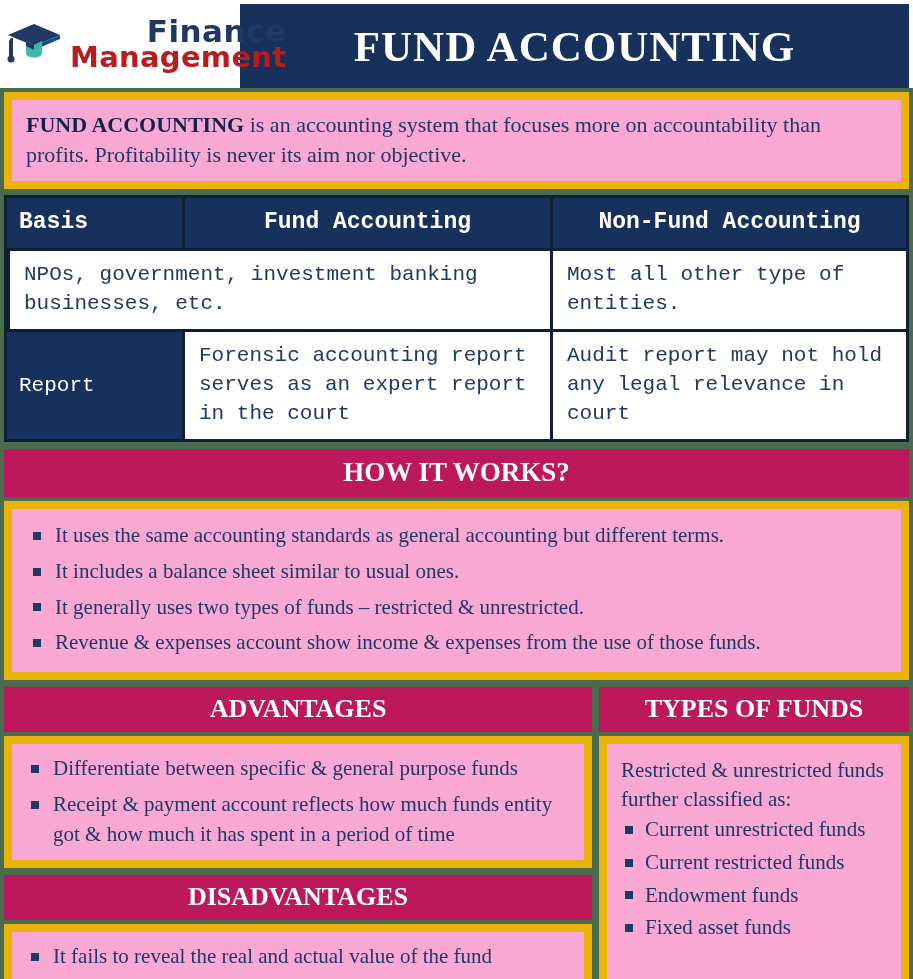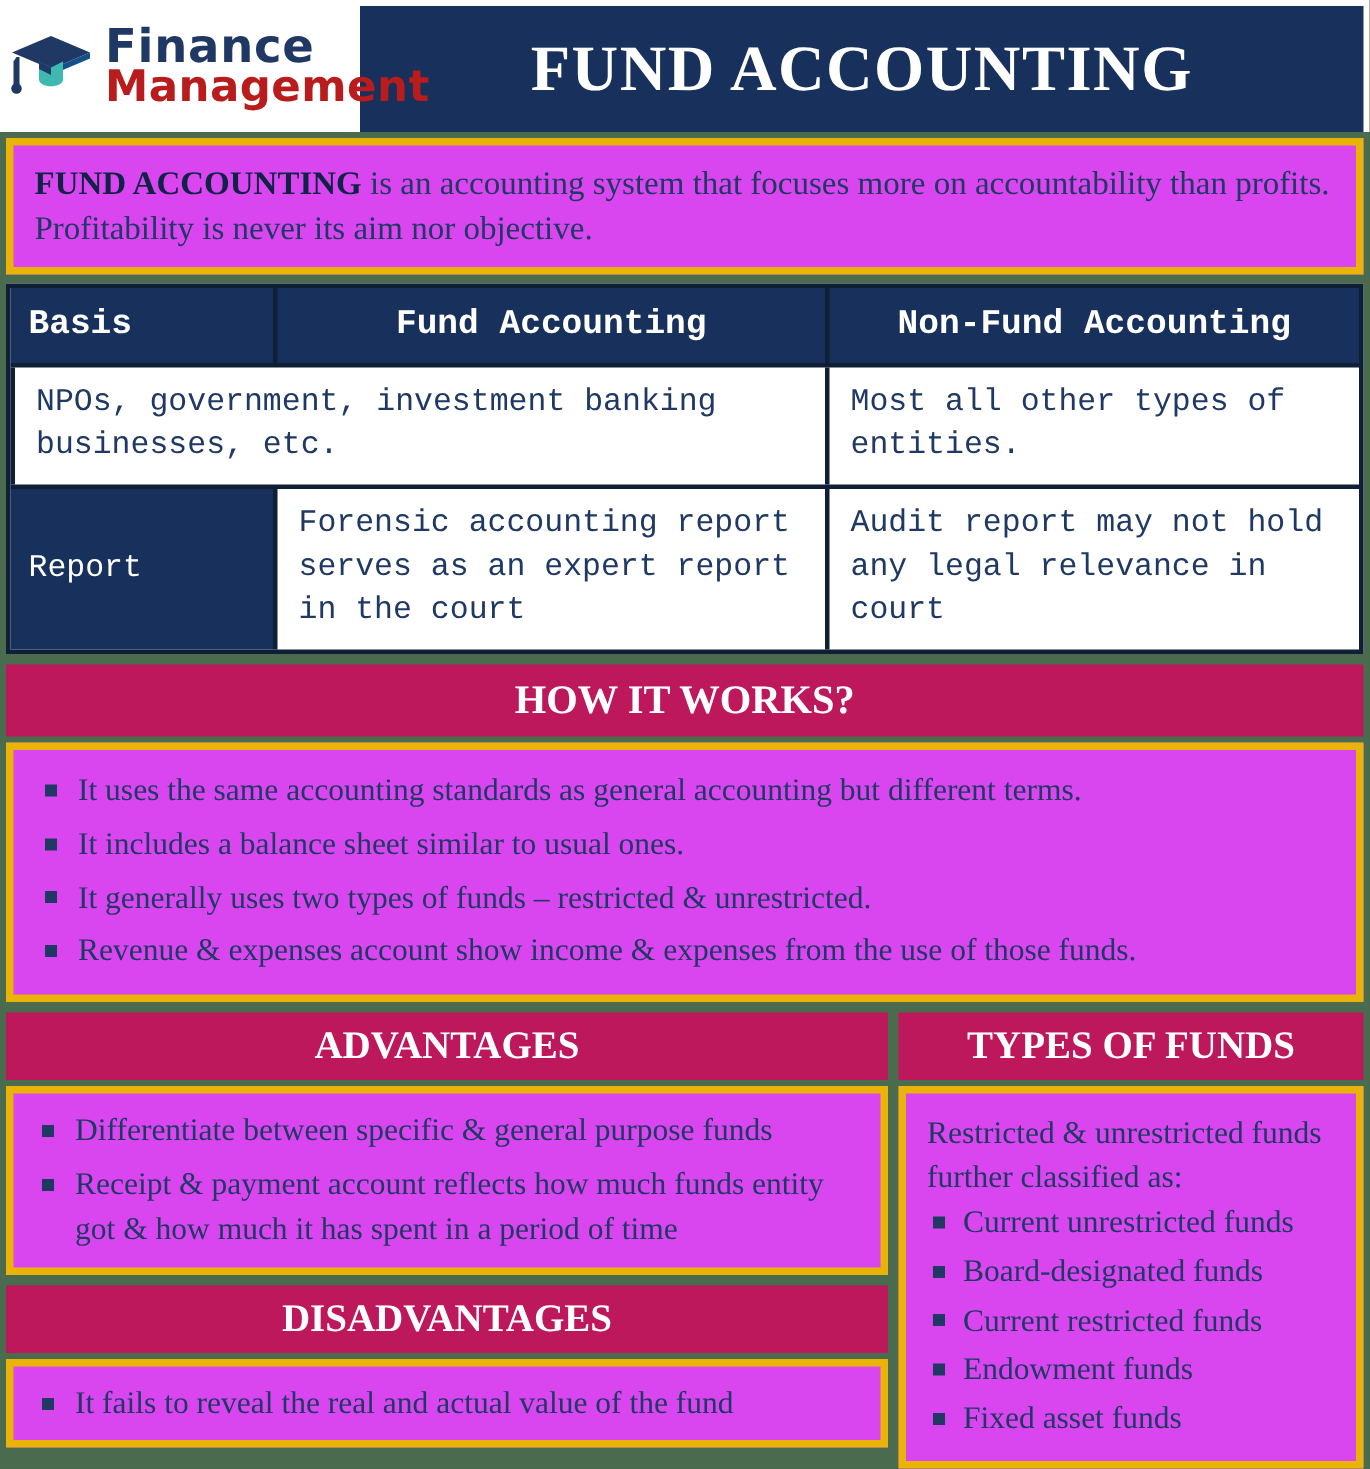--- a/index.html
+++ b/index.html
@@ -15,42 +15,42 @@
   .header{
     position:relative;height:88px;display:flex;align-items:stretch;
     background:#ffffff;
   }
   .logo-box{
     width:240px;background:#ffffff;display:flex;align-items:center;
     padding-left:4px;box-sizing:border-box;position:relative;z-index:3;
   }
   .logo-wrap{display:flex;align-items:center;gap:4px;}
   .cap-icon{width:62px;height:50px;flex:none;}
-  .logo-text{display:flex;flex-direction:column;line-height:0.92;}
+  .logo-text{display:flex;flex-direction:column;line-height:0.92;align-items:flex-end;}
   .logo-fin{
     font-family:"DejaVu Sans","Liberation Sans",sans-serif;
     font-weight:bold;font-size:31px;color:#1f3864;letter-spacing:.5px;
   }
   .logo-man{
     font-family:"DejaVu Sans","Liberation Sans",sans-serif;
     font-weight:bold;font-size:29px;color:#b91c1c;letter-spacing:.3px;
     margin-top:-2px;
   }
   .title-bar{
     flex:1;background:#17315c;display:flex;align-items:center;
     justify-content:center;margin:4px 4px 0 0;
   }
   .title-bar .title{
     color:#ffffff;font-size:43px;font-weight:bold;letter-spacing:1px;
     font-family:"Liberation Serif","DejaVu Serif",serif;
   }
 
   
   .white-box{
-    background:#d946ef;border:5px solid #eab308;box-sizing:border-box;
+    background:#f9a8d4;border:8px solid #eab308;box-sizing:border-box;
   }
   .navy-band{
     background:#be185d;color:#fff;text-align:center;font-weight:bold;
     box-sizing:border-box;
   }
 
   .definition{
     margin:4px 4px 0 4px;padding:10px 14px 12px 14px;
     font-size:22px;color:#1f3864;line-height:1.35;
   }
@@ -147,21 +147,21 @@
   </div>
 
   <div class="table">
     <div class="trow thead">
       <div class="cell-basis">Basis</div>
       <div class="cell-mid">Fund Accounting</div>
       <div class="cell-right">Non-Fund Accounting</div>
     </div>
     <div class="trow">
       <div class="cell-mid">NPOs, government, investment banking businesses, etc.</div>
-      <div class="cell-right">Most all other types of entities.</div>
+      <div class="cell-right">Most all other type of entities.</div>
     </div>
     <div class="trow">
       <div class="cell-basis">Report</div>
       <div class="cell-mid">Forensic accounting report serves as an expert report in the court</div>
       <div class="cell-right">Audit report may not hold any legal relevance in court</div>
     </div>
   </div>
 
   <div class="navy-band hiw-head">HOW IT WORKS?</div>
   <div class="white-box hiw-body">
@@ -191,21 +191,20 @@
         </ul>
       </div>
     </div>
 
     <div class="col-right">
       <div class="navy-band sec-head">TYPES OF FUNDS</div>
       <div class="white-box sec-body">
         <div class="types-intro">Restricted &amp; unrestricted funds further classified as:</div>
         <ul class="blist">
           <li>Current unrestricted funds</li>
-          <li>Board-designated funds</li>
           <li>Current restricted funds</li>
           <li>Endowment funds</li>
           <li>Fixed asset funds</li>
 
         </ul>
       </div>
     </div>
 
   </div>
 </div>

